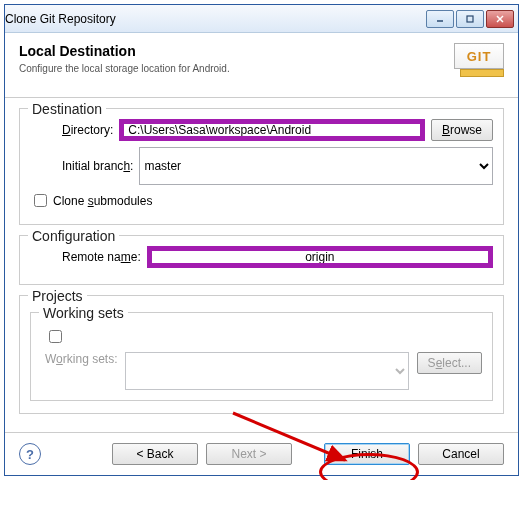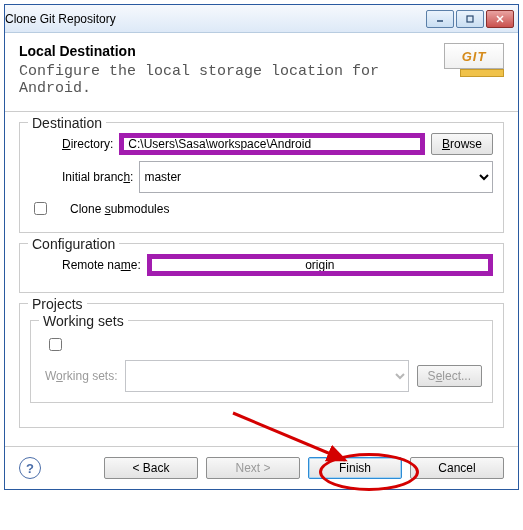--- a/index.html
+++ b/index.html
@@ -6,46 +6,46 @@
   body { margin: 0; background: #fff; padding: 4px; }
   .window { width: 515px; border: 1px solid #2a5aa0; background: #fff; position: relative; }
   .titlebar { height: 28px; background: linear-gradient(#f6f9fd,#dde9f7); display: flex; align-items: center; padding: 0 4px 0 0; border-bottom: 1px solid #b8cce0; }
   .titlebar .title { flex: 1; color: #000; }
   .winbtns { display: flex; gap: 2px; }
   .winbtn { width: 28px; height: 18px; border: 1px solid #5a7fa8; border-radius: 2px; display: flex; align-items: center; justify-content: center; background: linear-gradient(#eaf3fc,#c9def2); }
   .winbtn.close { background: linear-gradient(#e9a3a1,#c9514e); border-color: #8a2f2c; }
   .winbtn svg { width: 10px; height: 10px; }
   .header { background: #fff; padding: 10px 14px 14px; border-bottom: 1px solid #ccc; display: flex; align-items: flex-start; justify-content: space-between; }
   .header h1 { margin: 0 0 4px 0; font-size: 14px; font-weight: bold; color: #000; }
-  .header .sub { color: #555; font-size: 15px; font-family: Liberation Mono, monospace; }
+  .header .sub { color: #555; font-size: 10px; }
   .giticon { width: 48px; height: 40px; position: relative; }
-  .giticon .box { position:absolute; right:0; top:0; width:60px; height:26px; border:1px solid #b0b0b0; background:linear-gradient(#fff,#f0f0f0); display:flex; align-items:center; justify-content:center; font-weight:bold; color:#d58b1b; font-size:13px; letter-spacing:1px;font-style:italic; }
+  .giticon .box { position:absolute; right:0; top:0; width:50px; height:26px; border:1px solid #b0b0b0; background:linear-gradient(#fff,#f0f0f0); display:flex; align-items:center; justify-content:center; font-weight:bold; color:#d58b1b; font-size:13px; letter-spacing:1px; }
   .giticon .bar { position:absolute; right:0; bottom:6px; width:44px; height:8px; background:#f0c24a; border:1px solid #c79a2a; }
   .content { padding: 10px 14px 8px; }
   .group { border: 1px solid #ccc; border-radius: 0; padding: 10px 10px 10px; margin-bottom: 10px; position: relative; }
   .group > .legend { position: absolute; top: -8px; left: 8px; background: #fff; padding: 0 4px; color: #222; font-size: 14px; }
   .row { display: flex; align-items: center; gap: 6px; margin-bottom: 6px; }
   .row label { white-space: nowrap; margin-left: 32px; }
   .underline { text-decoration: underline; text-underline-offset: 1px; }
   input[type=text] { height: 22px; border: 5px solid #a21caf; padding: 2px 4px; background:#fff; }
-  select { height: 32px; border: 1px solid #abadb3; background:#fff; }
+  select { height: 38px; border: 1px solid #abadb3; background:#fff; }
   .btn { height: 22px; border: 1px solid #8e8f8f; background: linear-gradient(#f8f8f8,#e3e3e3); padding: 0 10px; border-radius: 2px; cursor: default; color:#000; display:inline-flex; align-items:center; justify-content:center;}
   .btn.disabled { color: #9a9a9a; }
-  .btn.primary { border: 1.5px solid #2d8cd6; box-shadow: 0 0 0 1px #a7d4f2 inset; }
+  .btn.primary { border: 1.5px solid #2d8cd6; box-shadow: 0 0 0 1px #a7d4f2 inset; margin-left: 24px; }
   .directory { flex: 1; }
-  .checkbox { display: flex; align-items: center; gap: 20px; margin: 4px 0; }
+  .checkbox { display: flex; align-items: center; gap: 3px; margin: 4px 0; }
   .checkbox input { width:13px; height:13px; }
   .nested { padding-left: 14px; }
-  .wsrow { display:flex; align-items:center; gap:8px; margin-top:6px; }
+  .wsrow { display:flex; gap:8px; margin-top:6px; }
   .wsrow .wslabel { color:#9a9a9a; }
   .wsrow select { flex:1; color:#9a9a9a; }
   .footer { border-top: 1px solid #ccc; padding: 10px 14px; display: flex; align-items: center; gap: 8px; }
   .footer .help { width: 22px; height: 22px; border: 1.5px solid #4b6ea9; border-radius: 50%; display:flex;align-items:center;justify-content:center;color:#4b6ea9;font-weight:bold;font-size:13px; }
   .footer .spacer { flex:1; }
-  .footer .btn { width: 94px; }
+  .footer .btn { width: 86px; }
   .arrow-overlay { position:absolute; pointer-events:none; }
   .red-circle { position:absolute; width:100px; height:38px; border:3px solid #d40000; border-radius:50%; pointer-events:none; }
 </style>
 </head>
 <body>
 
 <div class="window">
 
   <div class="titlebar">
     <span class="title">Clone Git Repository</span>
@@ -105,21 +105,21 @@
     <div class="group">
       <div class="legend">Configuration</div>
       <div class="row">
         <label><span>Remote na</span><span class="underline">m</span><span>e:</span></label>
         <input type="text" style="flex: 1 1 0%; text-align: center;" value="origin">
       </div>
     </div>
 
     <div class="group">
       <div class="legend">Projects</div>
-      <div class="group nested" style="margin-top:6px;margin-bottom:14px;">
+      <div class="group nested" style="margin-top:6px;margin-bottom:2px;">
         <div class="legend">Working sets</div>
         <div class="checkbox">
           <input type="checkbox" style="">
         </div>
         <div class="wsrow">
           <span class="wslabel"><span>W</span><span class="underline">o</span><span>rking sets:</span></span>
           <select disabled=""></select>
           <button class="btn disabled">
               <span>S</span>
               <span class="underline">e</span>

